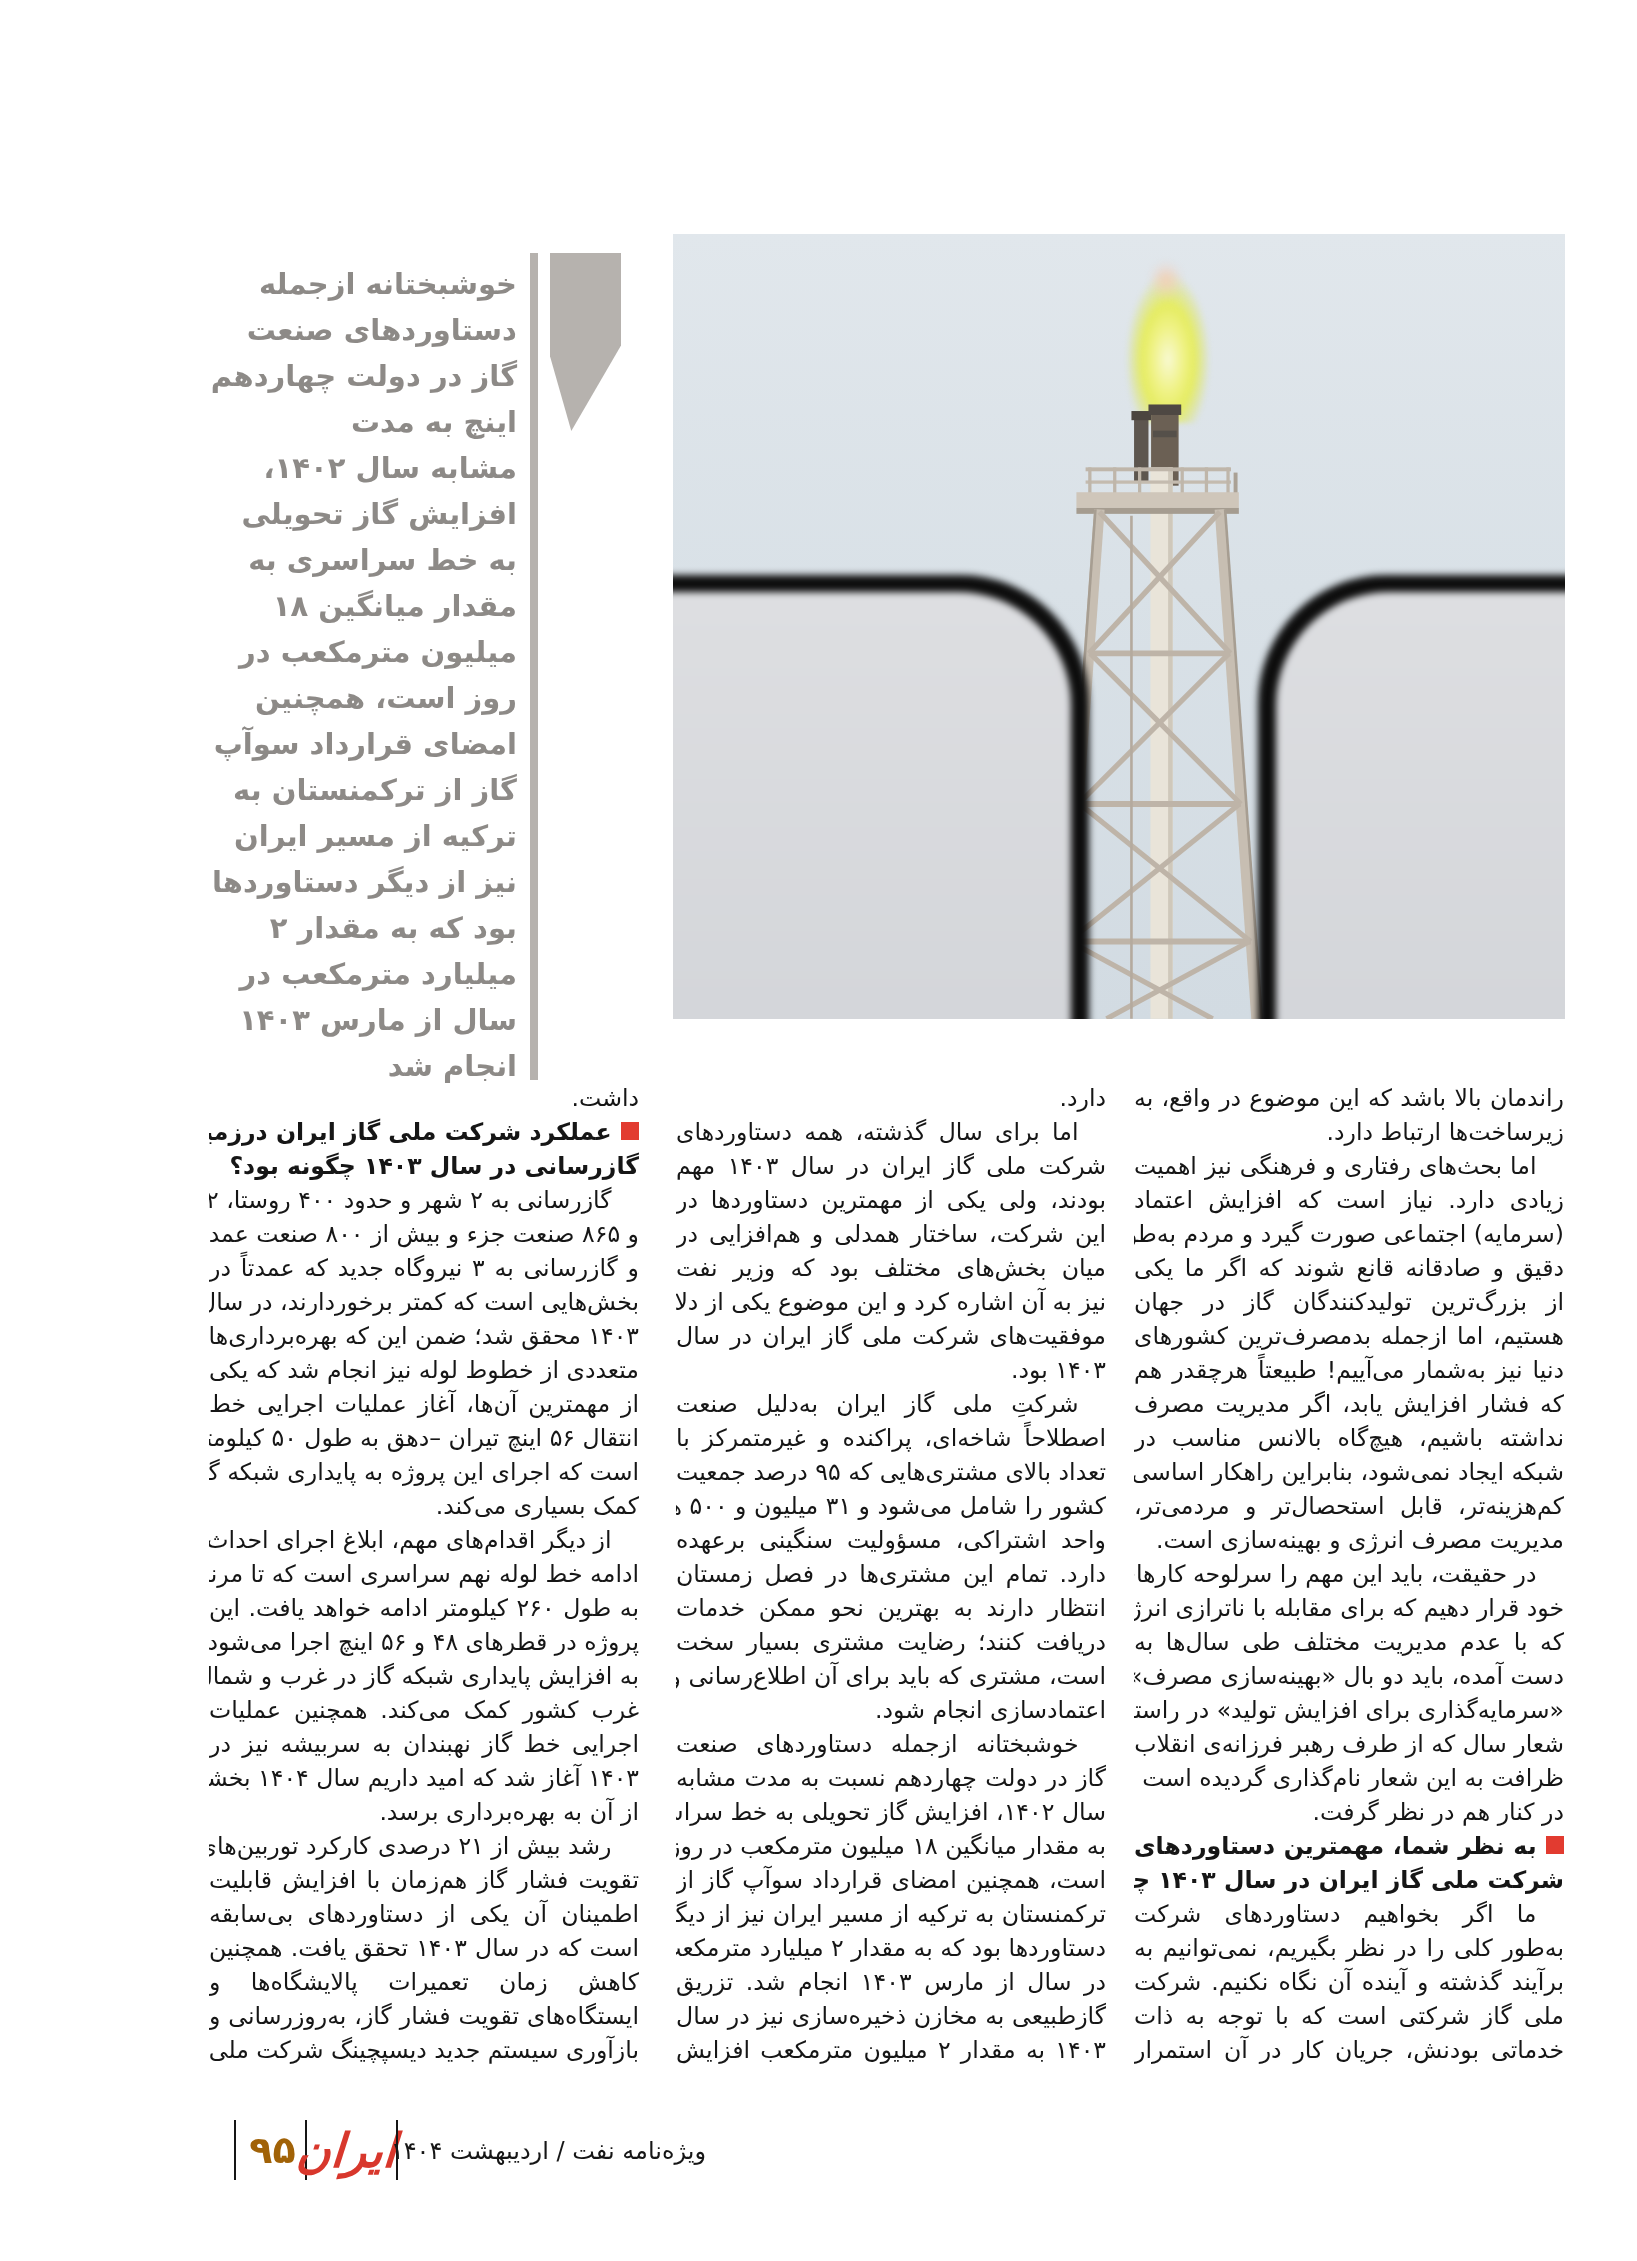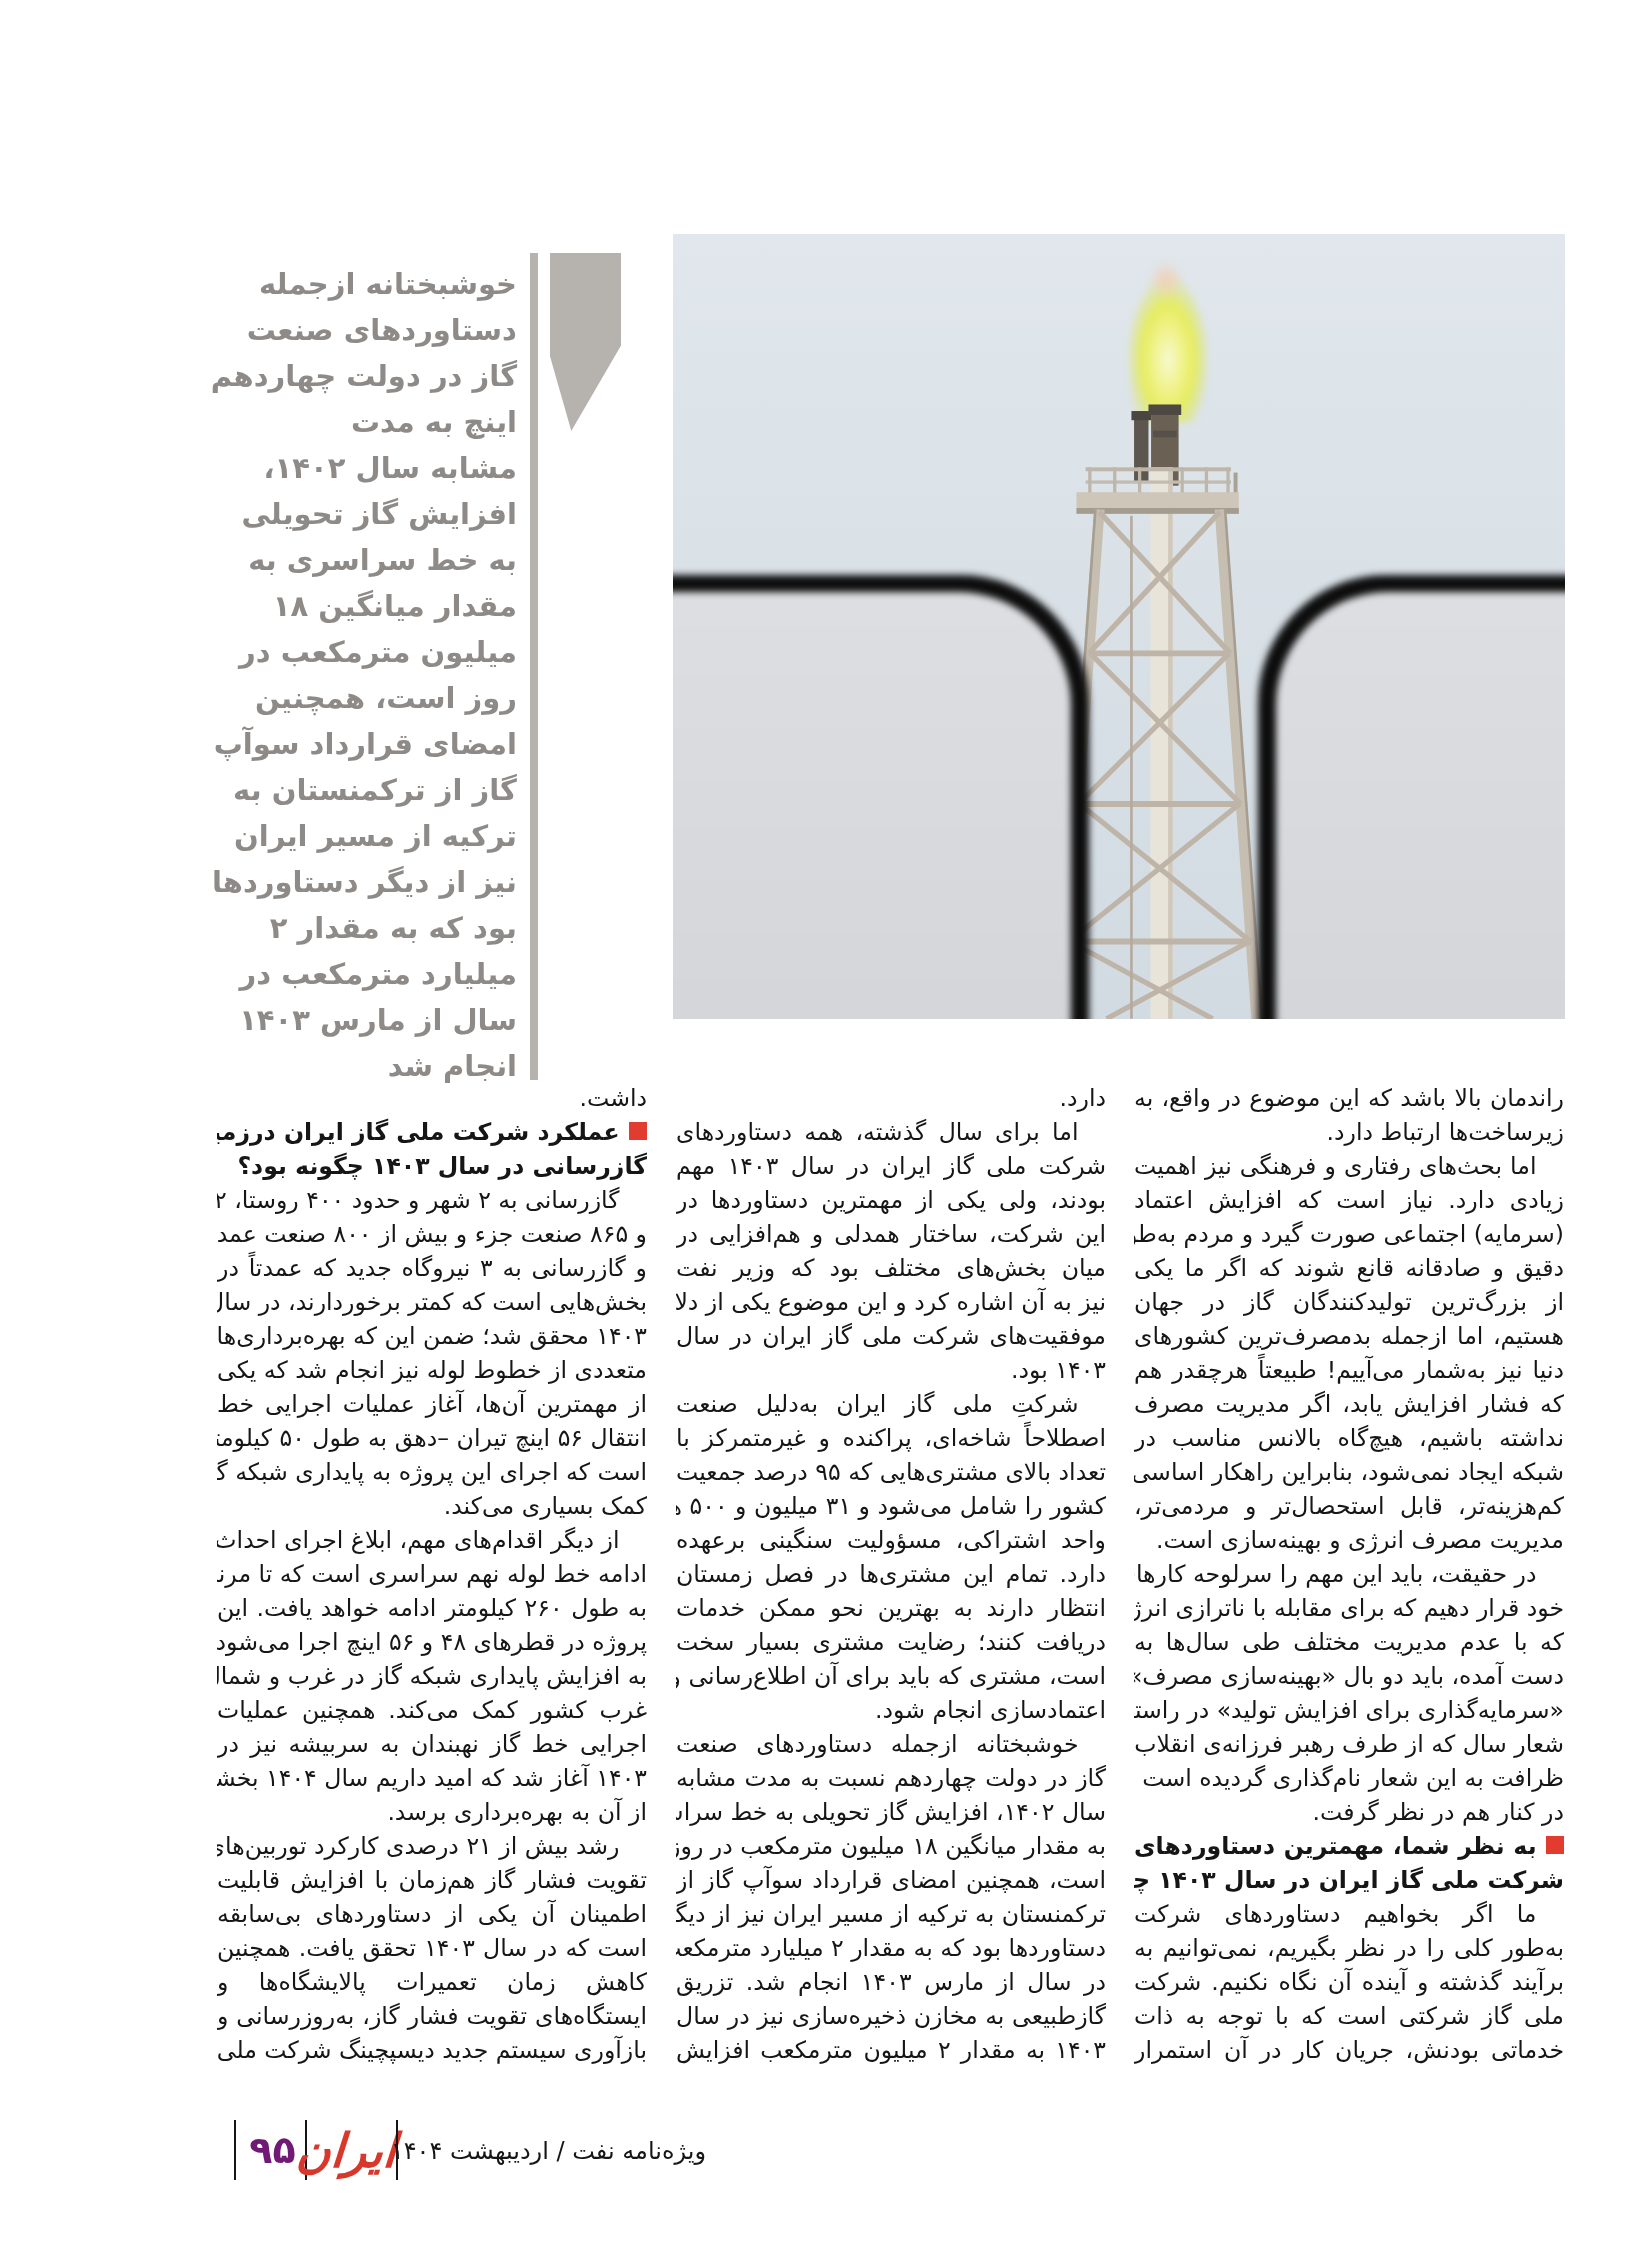--- a/index.html
+++ b/index.html
@@ -25,33 +25,33 @@
   .blob{position:absolute;top:341px;height:472px;filter:blur(3.9px);}
   .blob-l{left:-15.7px;width:432px;background:#0d0d0d;border-radius:0 128px 0 0;}
   .blob-l .blob-in{position:absolute;left:0;top:17px;right:18.3px;bottom:0;
       background:linear-gradient(180deg,#dddee1 0%,#d3d5d9 100%);border-radius:0 113px 0 0;}
   .blob-r{left:585px;width:322px;background:#0d0d0d;border-radius:128px 0 0 0;}
   .blob-r .blob-in{position:absolute;left:18.3px;top:17px;right:0;bottom:0;
       background:linear-gradient(180deg,#dddee1 0%,#d3d5d9 100%);border-radius:113px 0 0 0;}
 
   
   .col{position:absolute;top:1081px;width:430px;}
-  .c0{left:1134px;} .c1{left:676px;} .c2{left:217px;}
+  .c0{left:1134px;} .c1{left:676px;} .c2{left:209px;}
   .bl{height:34px;line-height:34px;font-size:23.6px;color:#161616;white-space:nowrap;overflow:hidden;
       text-align:justify;text-align-last:justify;}
   .bl.end{text-align:right;text-align-last:right;}
   .bl.ind{padding-right:27.5px;}
   .bl.bold{font-weight:bold;}
   .bullet{display:inline-block;width:18.3px;height:18.3px;background:#e23b30;margin-left:9.2px;vertical-align:middle;margin-bottom:5.2px;}
 
   
   .fbar{position:absolute;top:2120px;width:2px;height:60px;background:#151515;}
   .fb1{left:234px;} .fb2{left:305px;} .fb3{left:396px;}
   .pagenum{position:absolute;left:240px;top:2120px;width:65px;height:60px;line-height:60px;
-           text-align:center;font-size:38px;font-weight:bold;color:#701a75;}
+           text-align:center;font-size:38px;font-weight:bold;color:#a16207;}
   .logo{position:absolute;left:306px;top:2119px;width:90px;height:63px;line-height:63px;text-align:center;
         font-size:47px;font-weight:bold;font-style:italic;color:#d8372c;transform:skewX(-4deg);}
   .issue{position:absolute;left:403px;top:2130px;width:303px;line-height:42px;font-size:24px;
          color:#161616;text-align:left;white-space:nowrap;}
 </style>
 </head>
 <body>
 
 <div class="page">
 

